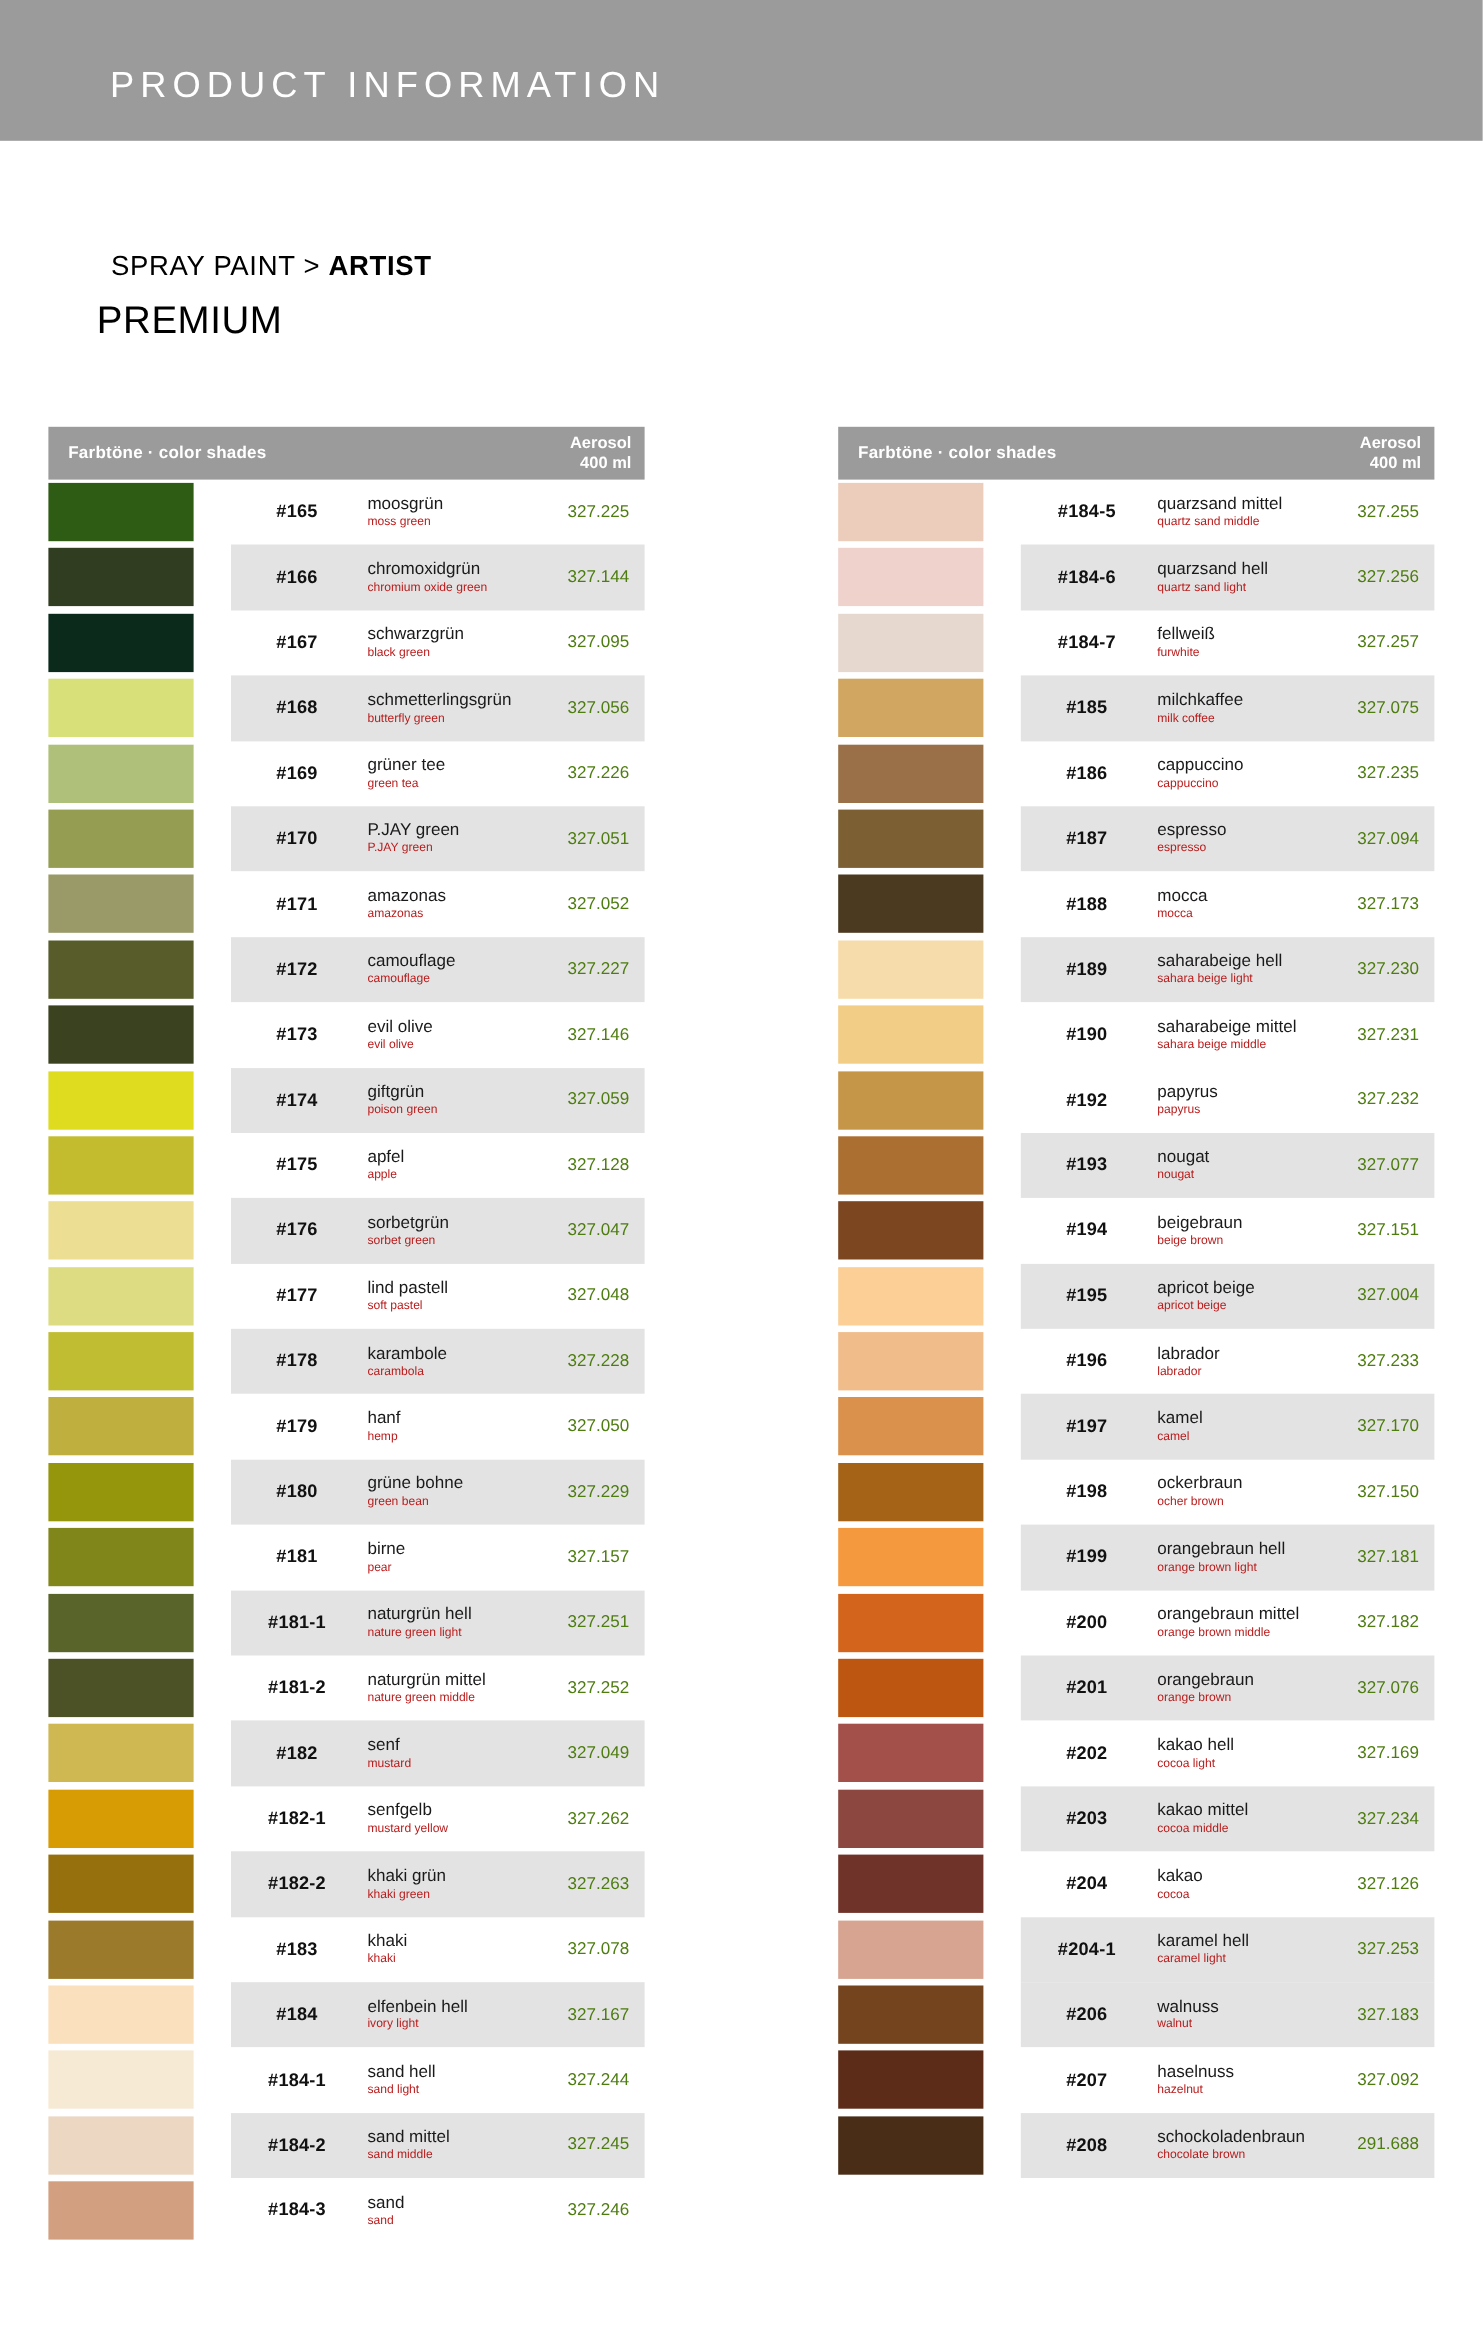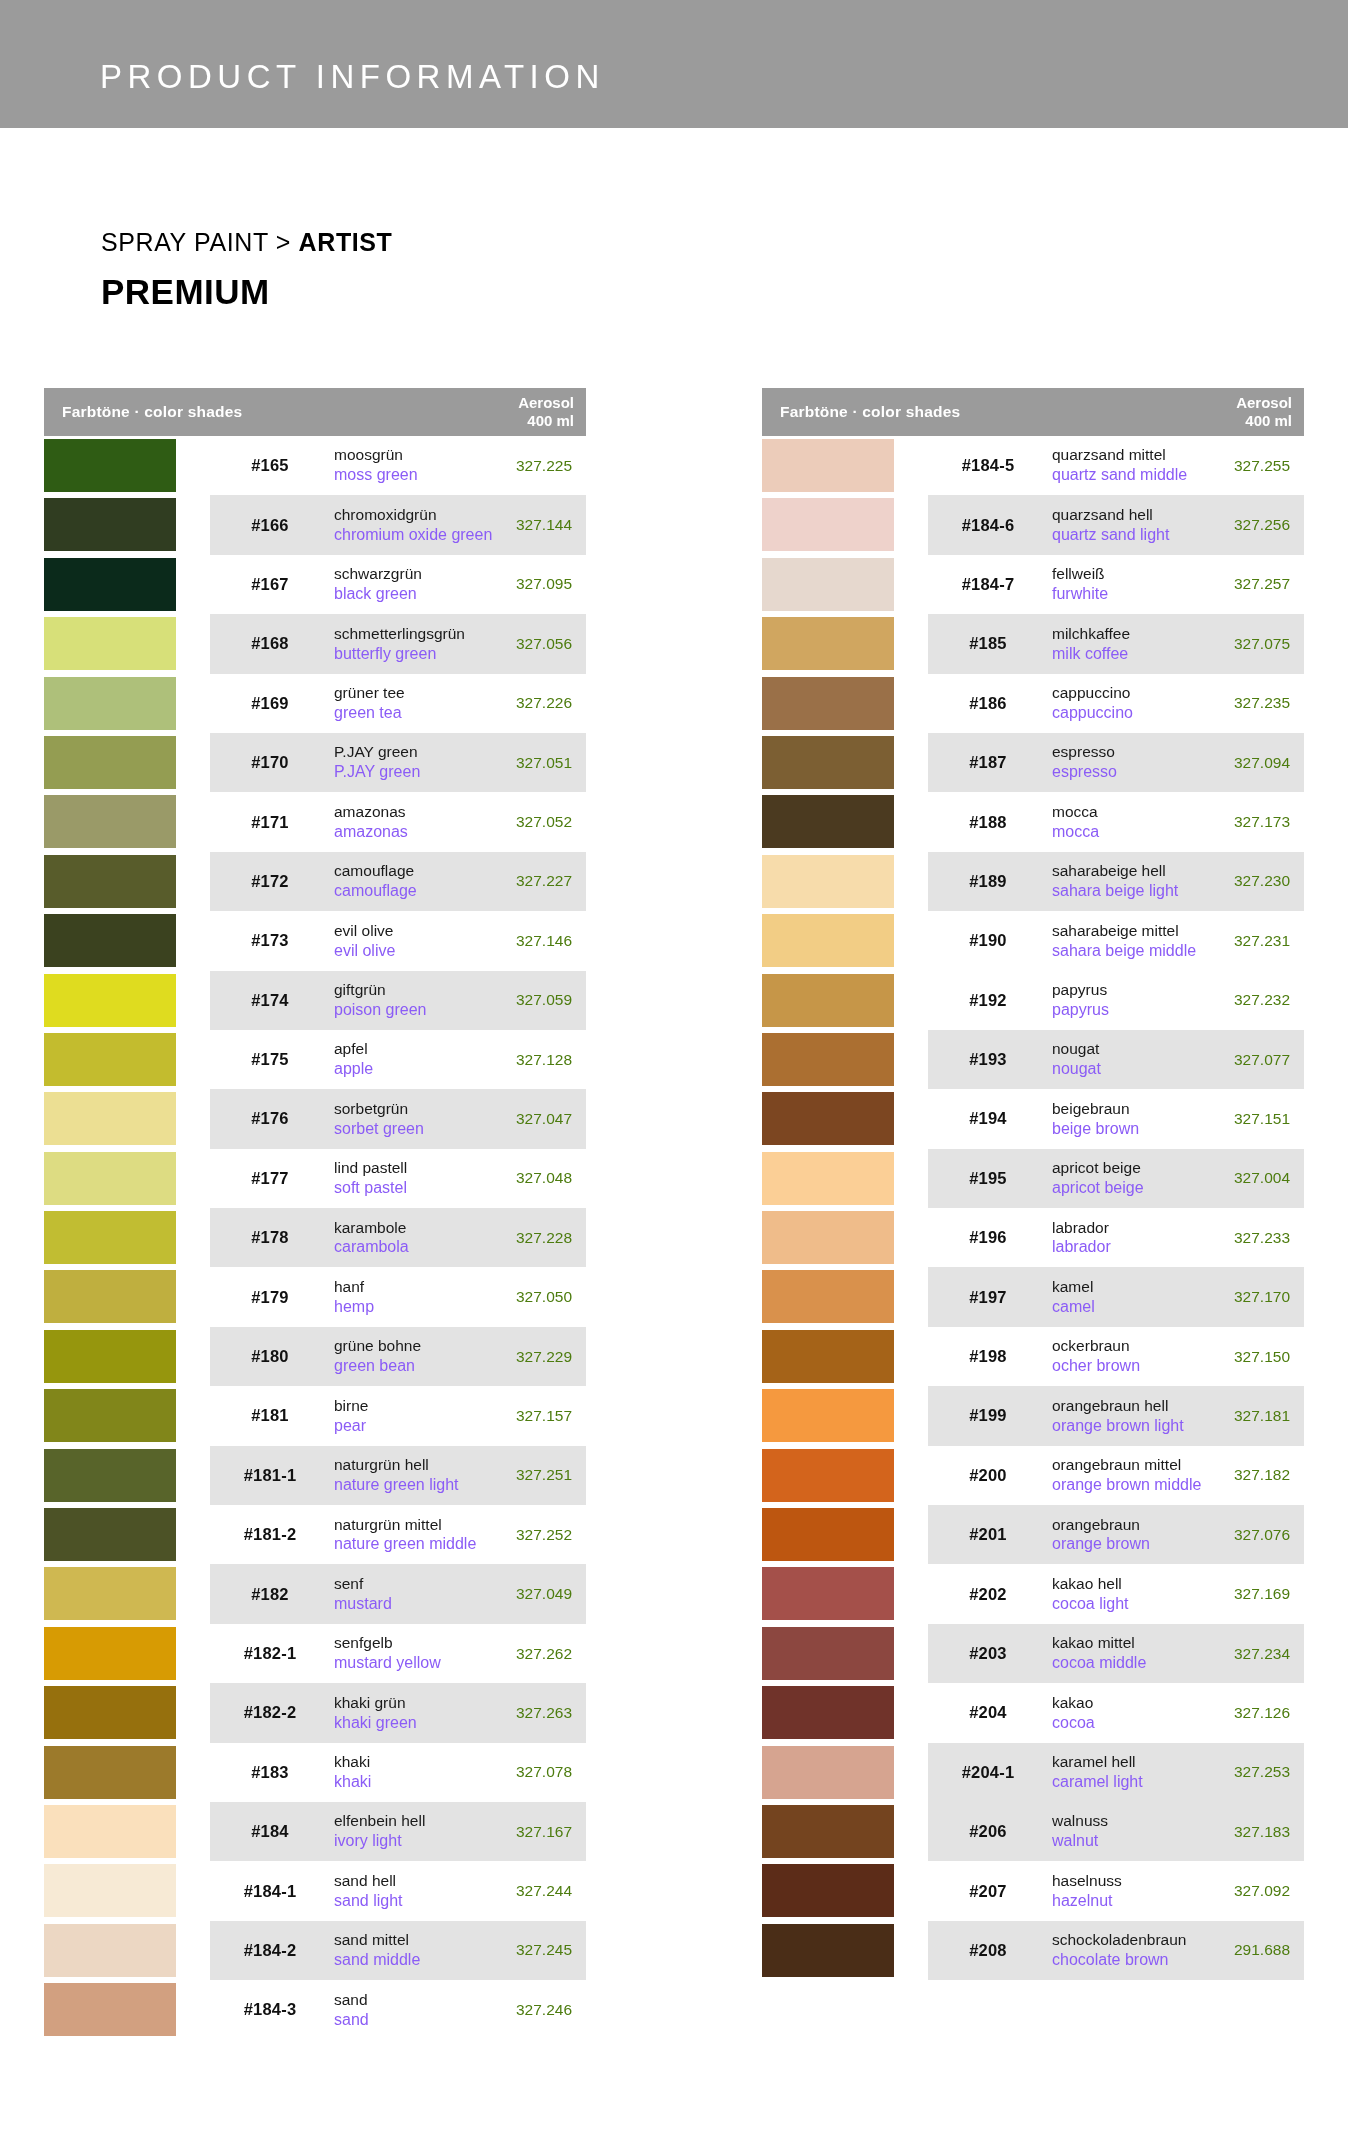--- a/index.html
+++ b/index.html
@@ -45,24 +45,24 @@
     top: 228px;
     font-size: 25px;
     font-weight: 400;
     letter-spacing: 0.6px;
     color: #000;
     white-space: nowrap;
   }
   .crumb .strong { font-weight: 700; }
   .page-title {
     position: absolute;
-    left: 101px;
+    left: 88px;
     top: 272px;
     font-size: 35px;
-    font-weight: 700;
+    font-weight: 400;
     letter-spacing: 0.5px;
     color: #000;
     white-space: nowrap;
   }
 
   
   .table {
     position: absolute;
     top: 388px;
     width: 542px;
@@ -142,22 +142,22 @@
     left: 290px;
     z-index: 2;
     line-height: 1.22;
   }
   .name-de {
     font-size: 15.5px;
     color: #1a1a1a;
     white-space: nowrap;
   }
   .name-en {
-    font-size: 16px;
-    color: #8b5cf6;
+    font-size: 11px;
+    color: #b91c1c;
     white-space: nowrap;
   }
 
   .art {
     position: absolute;
     right: 14px;
     width: 120px;
     text-align: right;
     font-size: 15.5px;
     color: #4d7c0f;

